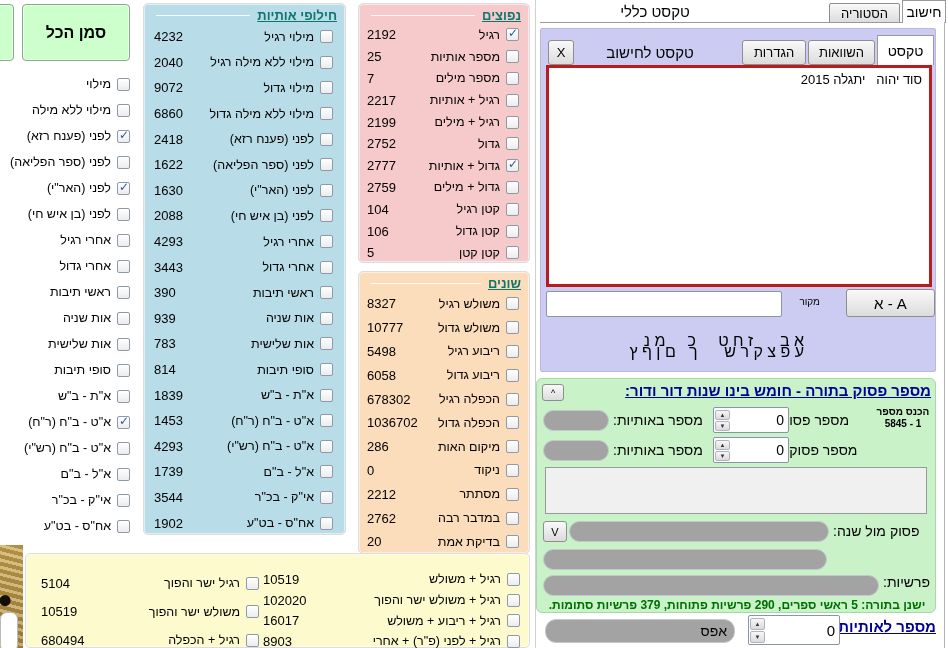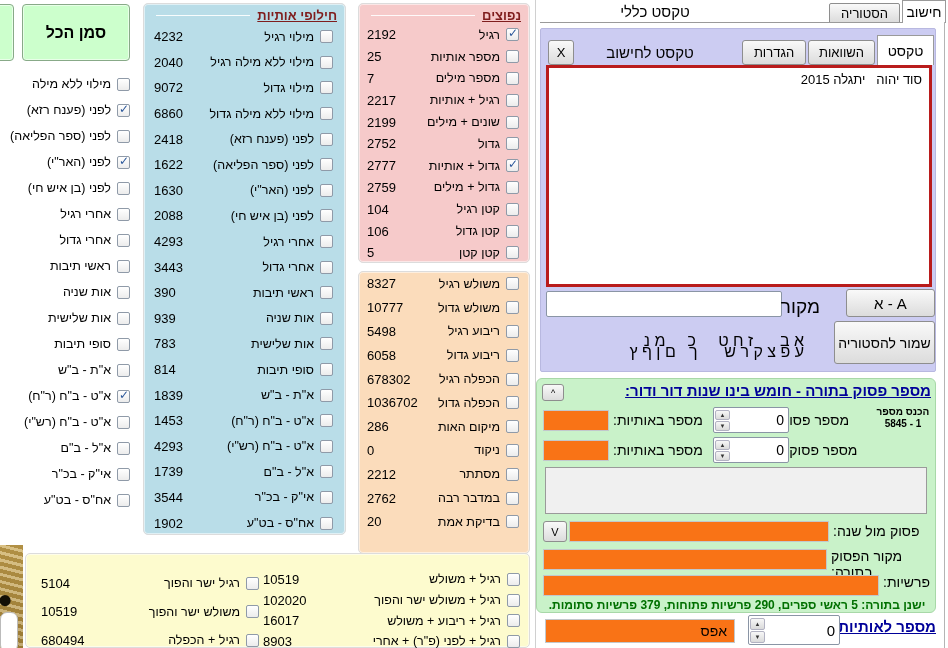--- a/index.html
+++ b/index.html
@@ -9,39 +9,39 @@
 .abs{position:absolute}
 
 .btn{display:flex;align-items:center;justify-content:center;background:linear-gradient(#f9f9f9,#dcdcdc);
      border:1px solid #8e8e8e;border-radius:3px;cursor:default;white-space:nowrap}
 .greenbtn{display:flex;align-items:center;justify-content:center;background:#ccffcc;
      border:1px solid #88aa88;border-radius:4px;font-weight:bold;font-size:16px;box-shadow:inset 0 0 0 1px #e8ffe8}
 .tab-active{background:#fff;border:1px solid #9a9a9a;border-bottom:none;display:flex;align-items:center;justify-content:center}
 
 .panel{border-radius:5px;border:1px solid #dcdcdc;box-shadow:inset 0 0 0 1px rgba(255,255,255,.55)}
 .legendrow{display:flex;align-items:center;height:20px;padding:3px 8px 0 8px}
-.legend{color:#7f1d1d;font-weight:bold;text-decoration:underline;font-size:13px;white-space:nowrap}
+.legend{color:#0f766e;font-weight:bold;text-decoration:underline;font-size:13px;white-space:nowrap}
 .legendrow .line{flex:1;border-top:1px solid rgba(255,255,255,.9);margin-left:4px;margin-right:7px;height:0}
 .rows{display:flex;flex-direction:column}
 .vrow{display:flex;align-items:center}
 .cb{width:13px;height:13px;flex:none;background:linear-gradient(#fff,#ececec);border:1px solid #8f9aa8;
     border-radius:2px;position:relative}
 .cb.checked::after{content:"✓";position:absolute;top:-3px;right:0px;font-size:12px;font-weight:bold;color:#2b579a}
 .lbl{margin-right:6px;font-size:12.5px;white-space:nowrap}
 .val{margin-right:auto;direction:ltr;font-size:13px;white-space:nowrap}
 .blue-p .vrow{height:25.6px;padding:0 12px 0 10px}
 .pink-p .vrow{height:21.8px;padding:0 10px 0 8px}
 .orange-p .vrow{height:23.8px;padding:0 10px 0 8px}
 .leftcol .vrow{height:26px;padding:0 3px 0 0}
 .ycol-r .vrow{height:20.7px;padding:0 5px 0 0}
 .ycol-l .vrow{height:28.5px;padding:0 0 0 0}
 .ycol-l .val{margin-left:10px}
 
 .wfield{background:#fff;border:1px solid #8a95a5;border-radius:2px}
-.gfield{background:#f97316;border:1px solid #c2c8cc;border-radius:0}
+.gfield{background:#a3a3a3;border:1px solid #c2c8cc;border-radius:11px}
 .gbig{background:#f0f0f0;border:1px solid #9a9a9a}
 
 .spinbox{display:flex;background:#fff;border:1px solid #8a95a5;border-radius:2px;align-items:stretch}
 .spinbox .num{flex:1;display:flex;align-items:center;justify-content:flex-end;direction:ltr;padding:0 4px;font-size:14px}
 .spin{display:flex;flex-direction:column;justify-content:center;padding:1px}
 .spin i{font-style:normal;width:15px;flex:1;display:flex;align-items:center;justify-content:center;
         font-size:6px;line-height:6px;color:#333;background:linear-gradient(#f7f7f7,#dadada);
         border:1px solid #b2b2c2;border-radius:2px;margin:0.5px 0}
 
 .texture{background:
@@ -68,27 +68,26 @@
   <div class="abs" style="left:540px;top:28px;width:396px;height:344px;background:#ccccf2;border:1px solid #b8b8e0;border-radius:2px">
     <div class="abs tab-active" style="left:336px;top:6px;width:57px;height:30px;font-size:14px">טקסט</div>
     <div class="abs btn" style="left:267px;top:11px;width:67px;height:25px;font-size:13px">השוואות</div>
     <div class="abs btn" style="left:201px;top:11px;width:64px;height:25px;font-size:13px">הגדרות</div>
     <div class="abs" style="left:42px;top:11px;width:134px;height:24px;display:flex;align-items:center;justify-content:center;font-weight:normal;font-size:15px">טקסט לחישוב</div>
     <div class="abs btn" style="left:7px;top:11px;width:26px;height:25px;font-size:13px">X</div>
 
     <div class="abs pre" style="left:5px;top:36px;width:386px;height:222px;background:#fff;border:3px solid #b91c1c;padding:4px 7px;font-size:13px;overflow:hidden">סוד יהוה   יתגלה 2015</div>
 
     <div class="abs wfield" style="left:5px;top:262px;width:236px;height:26px"></div>
-    <div class="abs" style="left:245px;top:267px;width:34px;font-size:19px">מקור</div>
+    <div class="abs" style="left:245px;top:267px;width:34px;font-size:10px">מקור</div>
 
     <div class="abs btn" style="left:305px;top:260px;width:89px;height:28px;font-size:15px;direction:ltr">א - A</div>
 
     <div class="abs pre" style="left:5px;top:303px;width:258px;height:22px;font-size:16px;text-align:right">א ב      ז ח ט     כ     מ נ</div>
     <div class="abs pre" style="left:5px;top:314px;width:258px;height:22px;font-size:16px;text-align:right">ע פ צ ק ר ש      ך   ם ן ף ץ</div>
-    <div class="abs btn" style="left:293px;top:292px;width:101px;height:43px;font-size:14px">שמור להסטוריה</div>
   </div>
 
   <div class="abs" style="left:536px;top:378px;width:400px;height:235px;background:#c9f2c9;border:1px solid #a8d8a8;border-radius:6px">
     <div class="abs btn" style="left:5px;top:5px;width:22px;height:17px;font-size:9px">^</div>
     <div class="abs navy-link" style="left:30px;top:3px;width:364px;text-align:right;font-size:15px">מספר פסוק בתורה - חומש בינו שנות דור ודור:</div>
 
     <div class="abs" style="left:336px;top:27px;width:60px;text-align:center;font-size:10px;font-weight:bold;line-height:12px">
       <div>הכנס מספר</div>
       <div>1 - 5845</div>
     </div>
@@ -113,21 +112,20 @@
     </div>
     <div class="abs" style="left:76px;top:63px;width:96px;font-size:14px;text-align:left">מספר באותיות:</div>
     <div class="abs gfield" style="left:6px;top:61px;width:66px;height:21px"></div>
 
     <div class="abs gbig" style="left:8px;top:88px;width:382px;height:47px"></div>
 
     <div class="abs" style="left:296px;top:144px;width:98px;font-size:14px;text-align:left">פסוק מול שנה:</div>
     <div class="abs gfield" style="left:32px;top:142px;width:260px;height:21px"></div>
     <div class="abs btn" style="left:6px;top:142px;width:24px;height:21px;font-size:11px">V</div>
 
-    <div class="abs" style="left:294px;top:169px;width:100px;font-size:14px;text-align:left">מקור הפסוק בתורה:</div>
     <div class="abs gfield" style="left:6px;top:170px;width:284px;height:21px"></div>
 
     <div class="abs" style="left:346px;top:195px;width:48px;font-size:14px;text-align:left">פרשיות:</div>
     <div class="abs gfield" style="left:6px;top:196px;width:336px;height:21px"></div>
 
     <div class="abs" style="left:8px;top:219px;width:384px;text-align:center;color:#007000;font-weight:bold;font-size:12px">ישנן בתורה: 5 ראשי ספרים, 290 פרשיות פתוחות, 379 פרשיות סתומות.</div>
   </div>
 
   <div class="abs navy-link" style="left:843px;top:618px;width:93px;font-size:15px;text-align:right">מספר לאותיות</div>
   <div class="abs spinbox" style="left:748px;top:615px;width:92px;height:30px">
@@ -139,20 +137,24 @@
   </div>
   <div class="abs gfield" style="left:545px;top:619px;width:190px;height:24px;display:flex;align-items:center;padding:0 7px;font-size:14px">
     <span>אפס</span>
   </div>
 
   <div class="abs greenbtn" style="left:-62px;top:4px;width:76px;height:57px"></div>
   <div class="abs greenbtn" style="left:22px;top:4px;width:108px;height:57px">סמן הכל</div>
 
   <div class="abs rows leftcol" style="left:0;top:71px;width:133px">
 
+  <div class="vrow">
+        <span class="cb"></span>
+        <span class="lbl">מילוי</span>
+      </div>
       <div class="vrow">
         <span class="cb"></span>
         <span class="lbl">מילוי ללא מילה</span>
       </div>
       <div class="vrow">
         <span class="cb checked"></span>
         <span class="lbl">לפני (פענח רזא)</span>
       </div>
       <div class="vrow">
         <span class="cb"></span>
@@ -348,21 +350,21 @@
           <span class="lbl">מספר מילים</span>
           <span class="val">7</span>
         </div>
         <div class="vrow">
           <span class="cb"></span>
           <span class="lbl">רגיל + אותיות</span>
           <span class="val">2217</span>
         </div>
         <div class="vrow">
           <span class="cb"></span>
-          <span class="lbl">שונים + מילים</span>
+          <span class="lbl">רגיל + מילים</span>
           <span class="val">2199</span>
         </div>
         <div class="vrow">
           <span class="cb"></span>
           <span class="lbl">גדול</span>
           <span class="val">2752</span>
         </div>
         <div class="vrow">
           <span class="cb checked"></span>
           <span class="lbl">גדול + אותיות</span>
@@ -385,20 +387,24 @@
         </div>
         <div class="vrow">
           <span class="cb"></span>
           <span class="lbl">קטן קטן</span>
           <span class="val">5</span>
         </div>
       </div>
   </div>
 
   <div class="abs panel orange-p" style="left:358px;top:271px;width:172px;height:283px;background:#fbdcbb">
+    <div class="legendrow">
+      <span class="legend">שונים</span>
+      <span class="line"></span>
+    </div>
     <div class="rows">
 
     <div class="vrow">
           <span class="cb"></span>
           <span class="lbl">משולש רגיל</span>
           <span class="val">8327</span>
         </div>
         <div class="vrow">
           <span class="cb"></span>
           <span class="lbl">משולש גדול</span>

